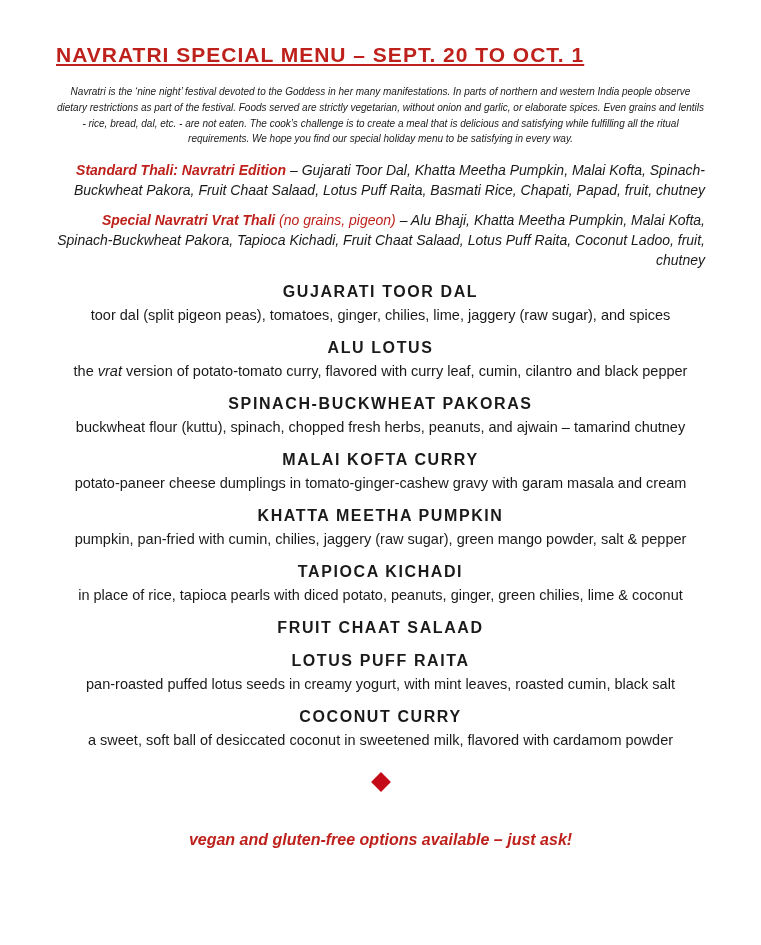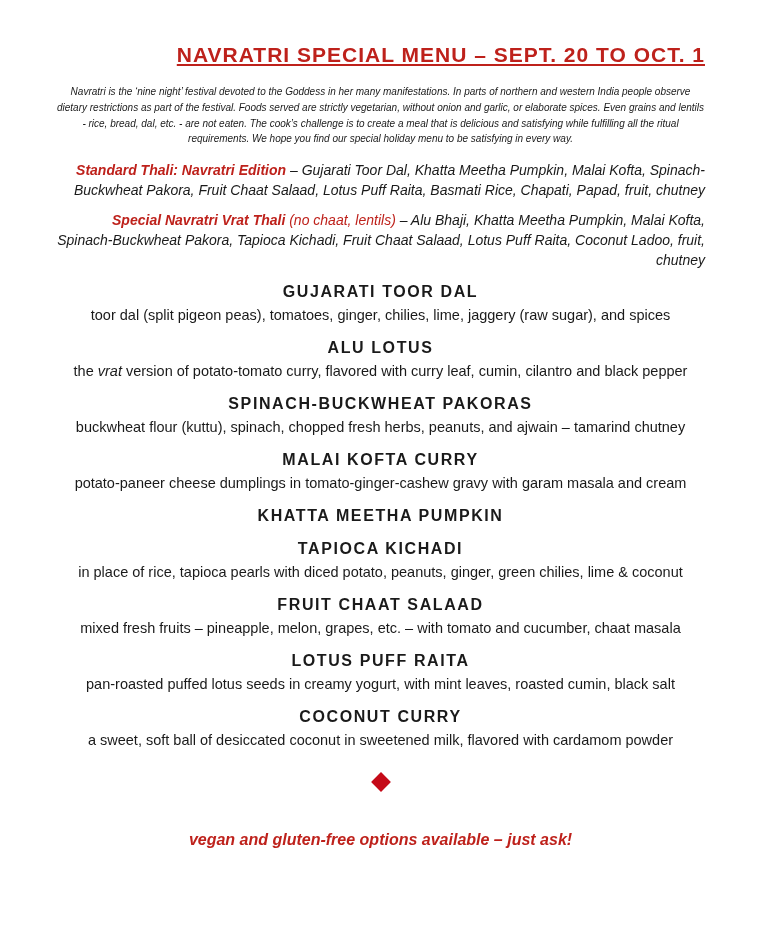--- a/index.html
+++ b/index.html
@@ -18,21 +18,21 @@
     height: 945px;
     overflow: hidden;
     font-family: "Liberation Sans", sans-serif;
     color: var(--text-black);
   }
   .page {
     padding: 42px 56px 0 56px;
   }
   .title {
     margin: 0 0 16px 0;
-    text-align: right;
+    text-align: left;
     color: var(--accent-red);
     font-size: 21px;
     font-weight: bold;
     letter-spacing: 1px;
     text-decoration: underline;
     line-height: 26px;
   }
   .intro {
     margin: 0 0 13px 0;
     text-align: center;
@@ -99,21 +99,21 @@
 <body>
 
 <div class="page">
 
   <h1 class="title">NAVRATRI SPECIAL MENU – SEPT. 20 TO OCT. 1</h1>
 
   <p class="intro">Navratri is the ‘nine night’ festival devoted to the Goddess in her many manifestations. In parts of northern and western India people observe dietary restrictions as part of the festival. Foods served are strictly vegetarian, without onion and garlic, or elaborate spices. Even grains and lentils - rice, bread, dal, etc. - are not eaten. The cook’s challenge is to create a meal that is delicious and satisfying while fulfilling all the ritual requirements. We hope you find our special holiday menu to be satisfying in every way.</p>
 
   <p class="thali"><span class="thali-label">Standard Thali: Navratri Edition</span><span> – Gujarati Toor Dal, Khatta Meetha Pumpkin, Malai Kofta, Spinach-Buckwheat Pakora, Fruit Chaat Salaad, Lotus Puff Raita, Basmati Rice, Chapati, Papad, fruit, chutney</span></p>
 
-  <p class="thali"><span class="thali-label">Special Navratri Vrat Thali</span><span class="thali-note"> (no chaat, lentils)</span><span> – Alu Bhaji, Khatta Meetha Pumpkin, Malai Kofta, Spinach-Buckwheat Pakora, Tapioca Kichadi, Fruit Chaat Salaad, Lotus Puff Raita, Coconut Ladoo, fruit, chutney</span></p>
+  <p class="thali"><span class="thali-label">Special Navratri Vrat Thali</span><span class="thali-note"> (no grains, pigeon)</span><span> – Alu Bhaji, Khatta Meetha Pumpkin, Malai Kofta, Spinach-Buckwheat Pakora, Tapioca Kichadi, Fruit Chaat Salaad, Lotus Puff Raita, Coconut Ladoo, fruit, chutney</span></p>
 
   <div class="dish">
     <h2 class="dish-name">GUJARATI TOOR DAL</h2>
     <p class="dish-desc">toor dal (split pigeon peas), tomatoes, ginger, chilies, lime, jaggery (raw sugar), and spices</p>
   </div>
 
   <div class="dish">
     <h2 class="dish-name">ALU LOTUS</h2>
     <p class="dish-desc"><span>the </span><span class="it">vrat</span><span> version of potato-tomato curry, flavored with curry leaf, cumin, cilantro and black pepper</span></p>
   </div>
@@ -123,30 +123,30 @@
     <p class="dish-desc">buckwheat flour (kuttu), spinach, chopped fresh herbs, peanuts, and ajwain – tamarind chutney</p>
   </div>
 
   <div class="dish">
     <h2 class="dish-name">MALAI KOFTA CURRY</h2>
     <p class="dish-desc">potato-paneer cheese dumplings in tomato-ginger-cashew gravy with garam masala and cream</p>
   </div>
 
   <div class="dish">
     <h2 class="dish-name">KHATTA MEETHA PUMPKIN</h2>
+    <p class="dish-desc">pumpkin, pan-fried with cumin, chilies, jaggery (raw sugar), green mango powder, salt &amp; pepper</p>
   </div>
 
   <div class="dish">
     <h2 class="dish-name">TAPIOCA KICHADI</h2>
     <p class="dish-desc">in place of rice, tapioca pearls with diced potato, peanuts, ginger, green chilies, lime &amp; coconut</p>
   </div>
 
   <div class="dish">
     <h2 class="dish-name">FRUIT CHAAT SALAAD</h2>
-    <p class="dish-desc">mixed fresh fruits – pineapple, melon, grapes, etc. – with tomato and cucumber, chaat masala</p>
   </div>
 
   <div class="dish">
     <h2 class="dish-name">LOTUS PUFF RAITA</h2>
     <p class="dish-desc">pan-roasted puffed lotus seeds in creamy yogurt, with mint leaves, roasted cumin, black salt</p>
   </div>
 
   <div class="dish">
     <h2 class="dish-name">COCONUT CURRY</h2>
     <p class="dish-desc">a sweet, soft ball of desiccated coconut in sweetened milk, flavored with cardamom powder</p>

